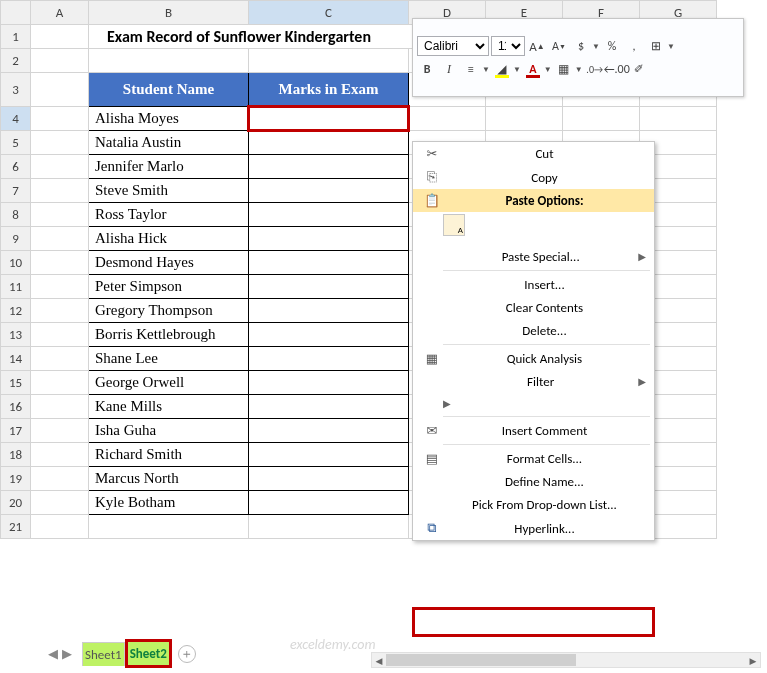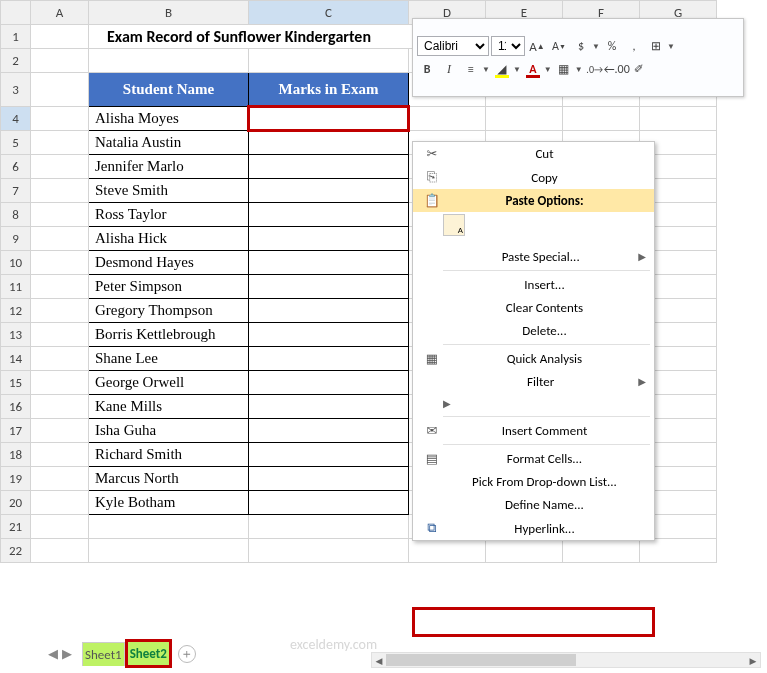--- a/index.html
+++ b/index.html
@@ -57,21 +57,21 @@
 .tabs { position: absolute; bottom: 5px; left: 48px; display: flex; align-items: center; font-size: 13px; }
 .tab-nav { display: flex; gap: 4px; padding-right: 10px; color: #888; }
 .tab { padding: 4px 2px; background: #bef264; border: 1px solid #ccc; border-bottom: none; color: #555; }
 .tab.active { color: #0f8040; font-weight: bold; border: 3px solid #c00000; }
 .tab-add { width: 18px; height: 18px; border: 1px solid #bbb; border-radius: 50%; display: flex; align-items: center; justify-content: center; margin-left: 6px; color: #888; }
 
 .scroll-h { position: absolute; bottom: 5px; right: 6px; width: 390px; height: 16px; background: #f0f0f0; border: 1px solid #e0e0e0; }
 .scroll-thumb { position: absolute; left: 14px; top: 1px; width: 190px; height: 12px; background: #cfcfcf; }
 .scroll-btn { position: absolute; top: 0; width: 14px; height: 14px; display: flex; align-items: center; justify-content: center; font-size: 9px; color: #666; }
 
-.watermark { position: absolute; top: 636px; left: 290px; color: #d7d7d7; font-size: 14px; z-index: 2; }
+.watermark { position: absolute; top: 636px; left: 290px; color: #d7d7d7; font-size: 14px; font-style: italic; z-index: 2; }
 </style>
 </head>
 <body>
 
 <table class="grid">
   <colgroup>
     <col style="width:30px">
       <col class="col-A">
       <col class="col-B">
       <col class="col-C">
@@ -289,30 +289,20 @@
   <tr>
         <th class="rowhdr">21</th>
         <td></td>
         <td></td>
         <td></td>
         <td></td>
         <td></td>
         <td></td>
         <td></td>
       </tr>
-  <tr>
-        <th class="rowhdr">22</th>
-        <td></td>
-        <td></td>
-        <td></td>
-        <td></td>
-        <td></td>
-        <td></td>
-        <td></td>
-      </tr>
 </tbody>
   </table>
 
 <div class="mini-toolbar">
   <div class="mt-row">
     <select class="mt-sel mt-font"><option>Calibri</option></select>
     <select class="mt-sel mt-size"><option>11</option></select>
     <span class="mt-btn big">A<sup style="font-size:8px">▲</sup></span>
     <span class="mt-btn">A<sup style="font-size:7px">▼</sup></span>
     <span class="mt-split">
@@ -407,25 +397,25 @@
       <span class="mi-icon">✉</span>
       <span class="mi-label">Insert Comment</span>
     </div>
   <div class="menu-sep"></div>
   <div class="menu-item">
       <span class="mi-icon">▤</span>
       <span class="mi-label">Format Cells...</span>
     </div>
   <div class="menu-item">
       <span class="mi-icon"></span>
+      <span class="mi-label">Define Name...</span>
+    </div>
+  <div class="menu-item">
+      <span class="mi-icon"></span>
       <span class="mi-label">Pick From Drop-down List...</span>
-    </div>
-  <div class="menu-item">
-      <span class="mi-icon"></span>
-      <span class="mi-label">Define Name...</span>
     </div>
   <div class="menu-item">
       <span class="mi-icon" style="color:#2a5896">⧉</span>
       <span class="mi-label">Hyperlink...</span>
     </div>
 </div>
 <div class="hyperlink-hl"></div>
 
 <div class="tabs">
   <div class="tab-nav">

